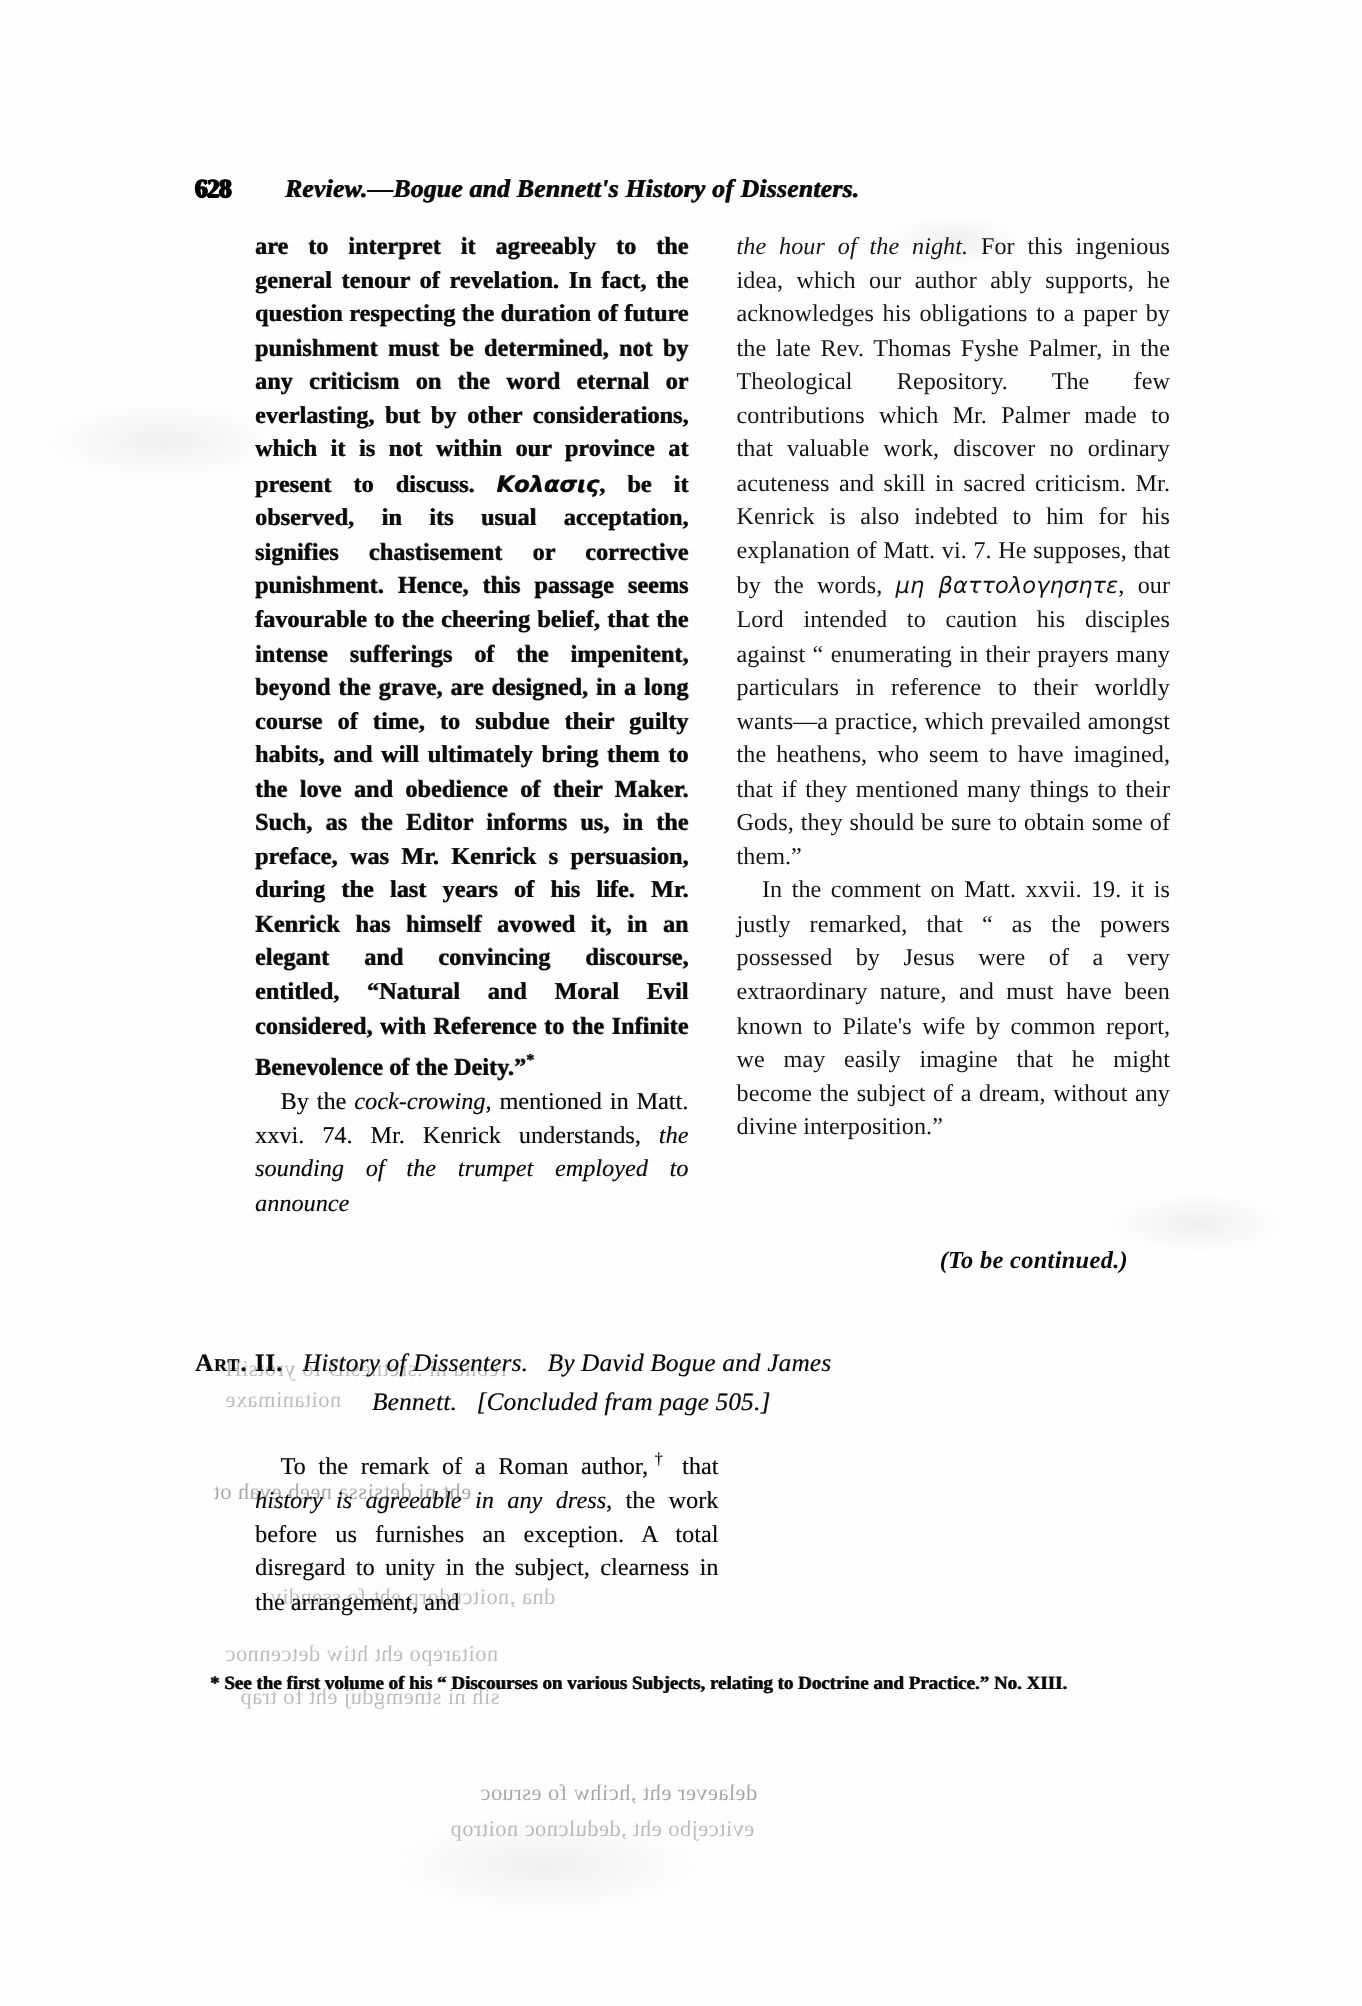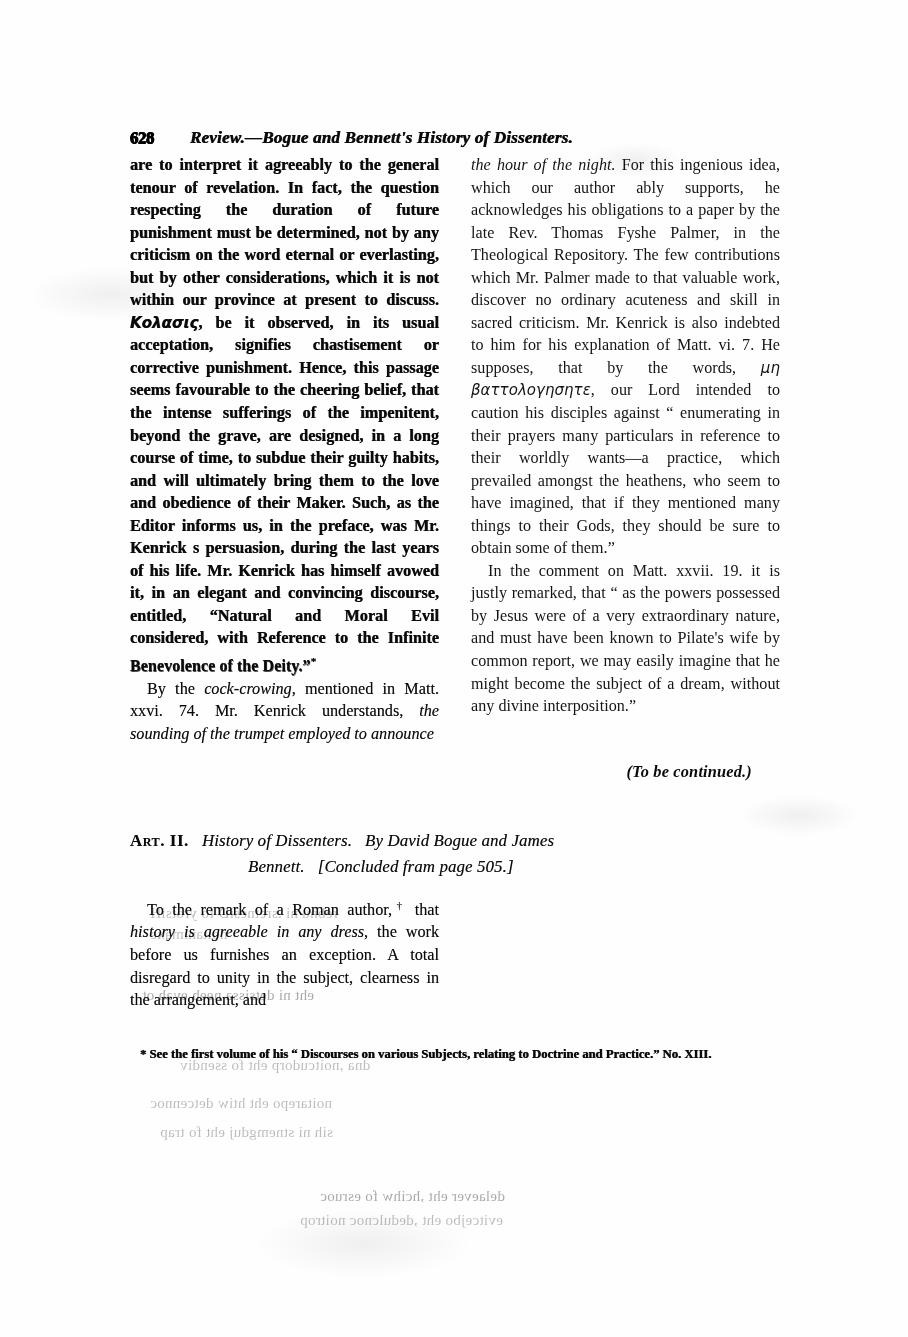--- a/index.html
+++ b/index.html
@@ -60,27 +60,27 @@
     text-shadow: .6px 0 0 #000, -.6px .3px 0 #000, 0 .6px 0 #000;
     transform: scaleY(1.04);
     margin-right: 36px;
   }
   .runhead-title {
     font-style: italic;
     font-weight: bold;
     font-size: 17px;
     letter-spacing: .2px;
     text-shadow: .45px .25px 0 rgba(0,0,0,.85), -.3px 0 0 rgba(0,0,0,.5);
-    margin-top: 12px;
   }
 
   
   .cols {
     display: flex;
     gap: 32px;
+    margin-left: 40px;
   }
   .col {
     width: 309px;
   }
 
   p.body {
     margin: 0;
     font-size: 16.1px;
     line-height: 22.55px;
     text-align: justify;

